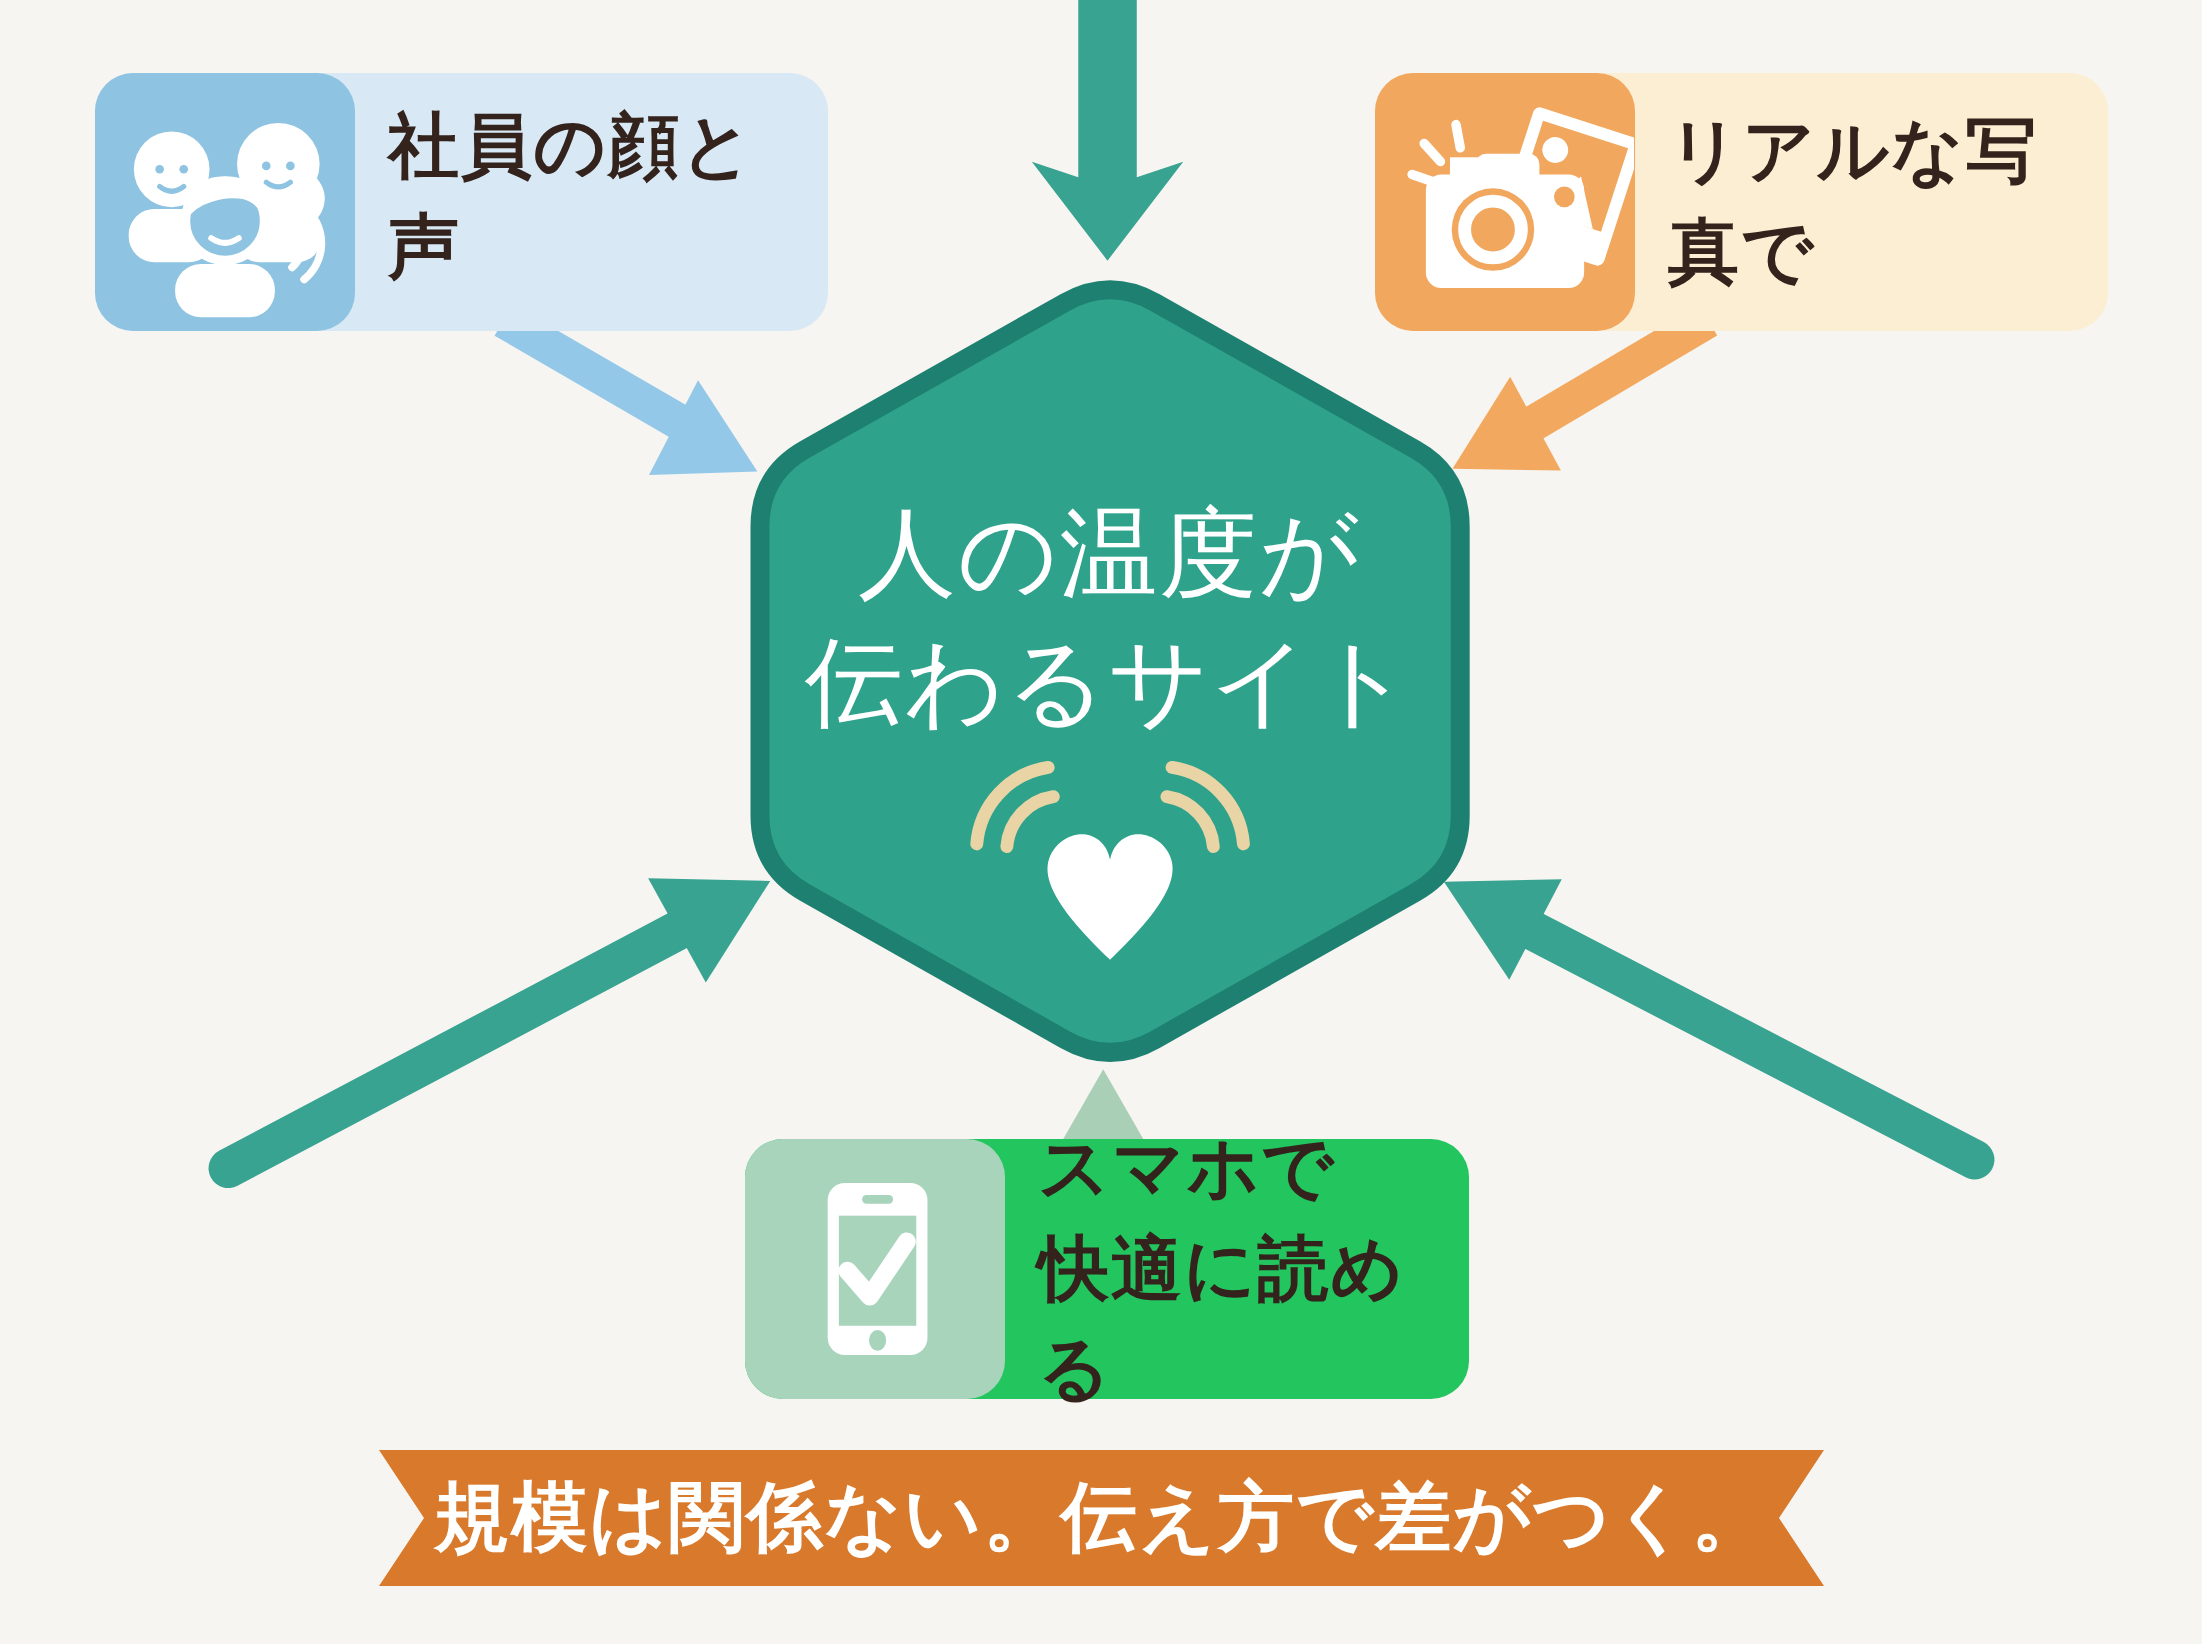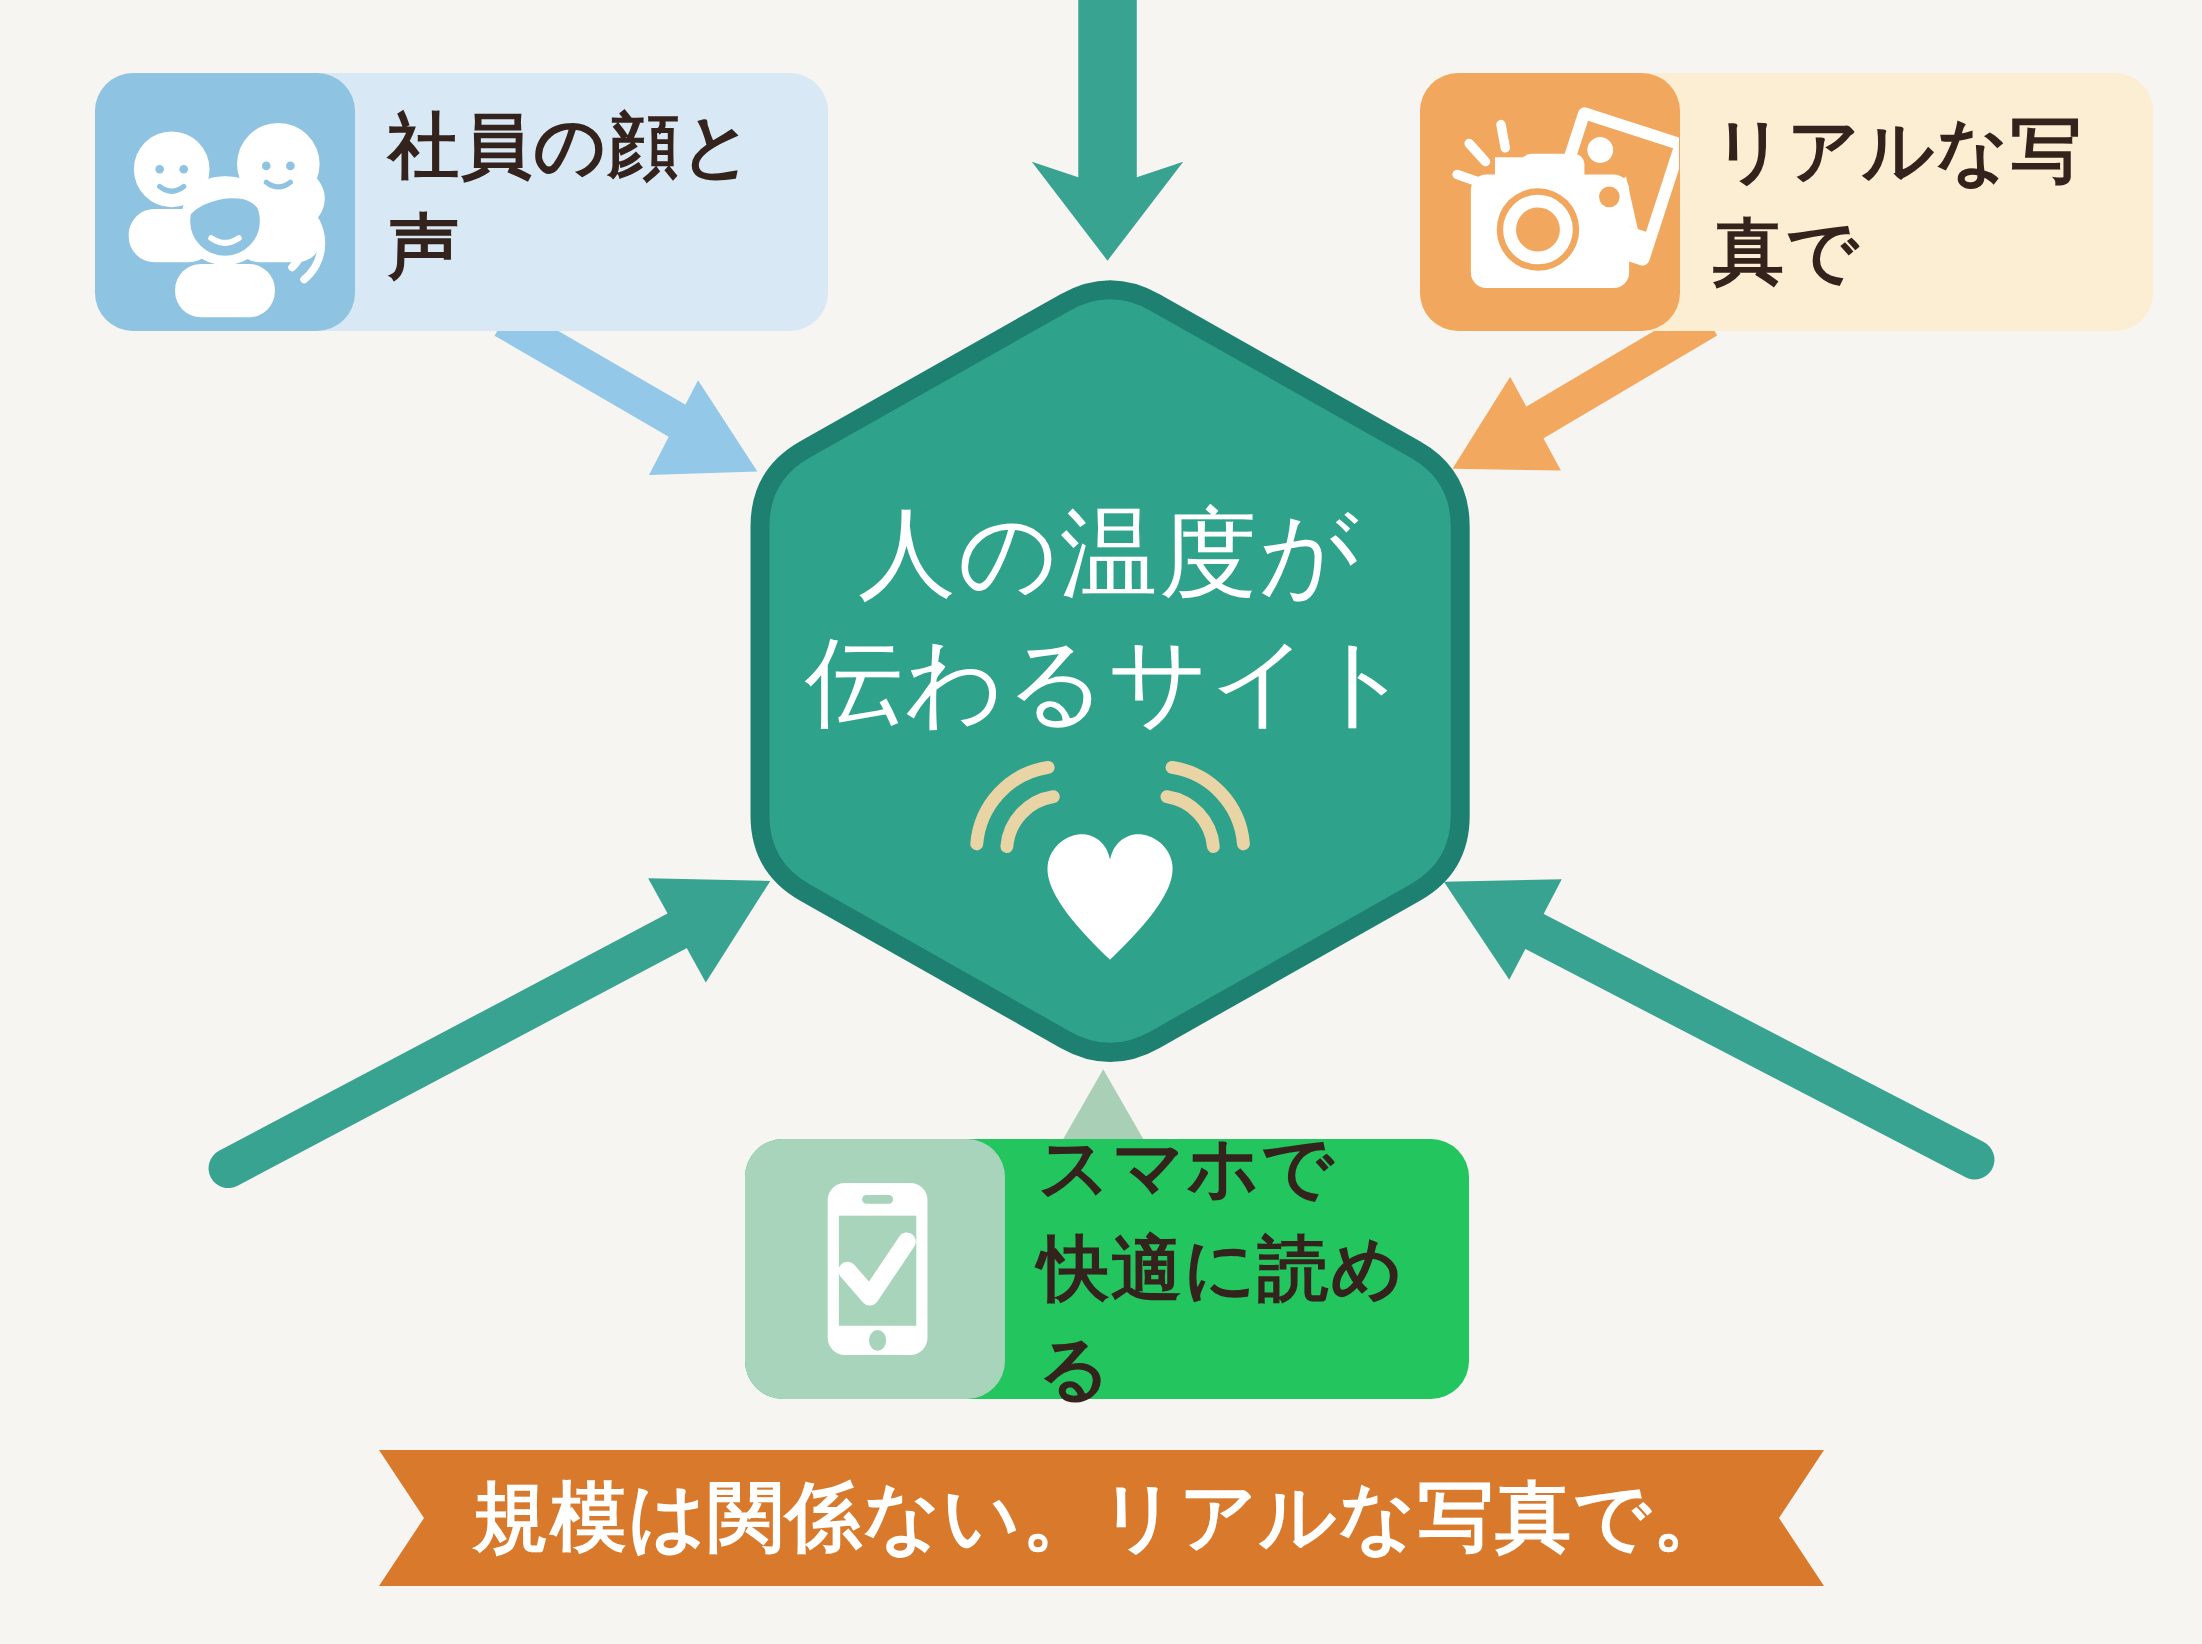--- a/index.html
+++ b/index.html
@@ -7,21 +7,21 @@
   .canvas{position:relative;width:2203px;height:1644px;background:#f7f5f1;overflow:hidden;}
   .layer-svg{position:absolute;left:0;top:0;z-index:1;}
 
   
   .card{position:absolute;z-index:2;border-radius:38px;display:flex;align-items:center;}
   .card .icon-panel{position:absolute;left:0;top:0;height:100%;width:260px;border-radius:38px;display:flex;align-items:center;justify-content:center;}
   .card .card-text{position:absolute;left:293px;top:0;height:100%;right:17px;display:flex;flex-direction:column;justify-content:center;
                    font-weight:bold;font-size:71px;line-height:1.42;color:#33231c;letter-spacing:1.7px;}
   .card-employees{left:95px;top:73px;width:733px;height:258px;background:#d8e9f5;font-family:Liberation Mono, monospace;}
   .card-employees .icon-panel{background:#8ec3e1;}
-  .card-photos{left:1375px;top:73px;width:733px;height:258px;background:#fbeed2;margin-left:45px;}
+  .card-photos{left:1375px;top:73px;width:733px;height:258px;background:#fbeed2;}
   .card-photos .icon-panel{background:#f2a75f;}
   .card-smartphone{left:745px;top:1139px;width:724px;height:260px;background:#22c55e;}
   .card-smartphone .icon-panel{background:#a9d4bc;}
 
   
   .hex-title{position:absolute;left:761px;top:489px;width:697px;z-index:2;text-align:center;
              font-weight:normal;font-size:98px;line-height:1.32;color:#ffffff;letter-spacing:1.7px;}
 
   
   .banner{position:absolute;left:379px;top:1450px;width:1445px;height:136px;background:#d8792b;z-index:2;
@@ -154,17 +154,17 @@
         <polyline points="118,152 144,182 187,118" fill="none" stroke="#ffffff" stroke-width="21" stroke-linecap="round" stroke-linejoin="round"></polyline>
       </svg>
     </div>
     <div class="card-text">
       <span>スマホで</span>
       <span>快適に読める</span>
     </div>
   </div>
 
   <div class="banner">
-    <span class="banner-text">規模は関係ない。リアルな写真で。</span>
+    <span class="banner-text">規模は関係ない。伝え方で差がつく。</span>
   </div>
 
 </div>
 
 
 </body></html>

